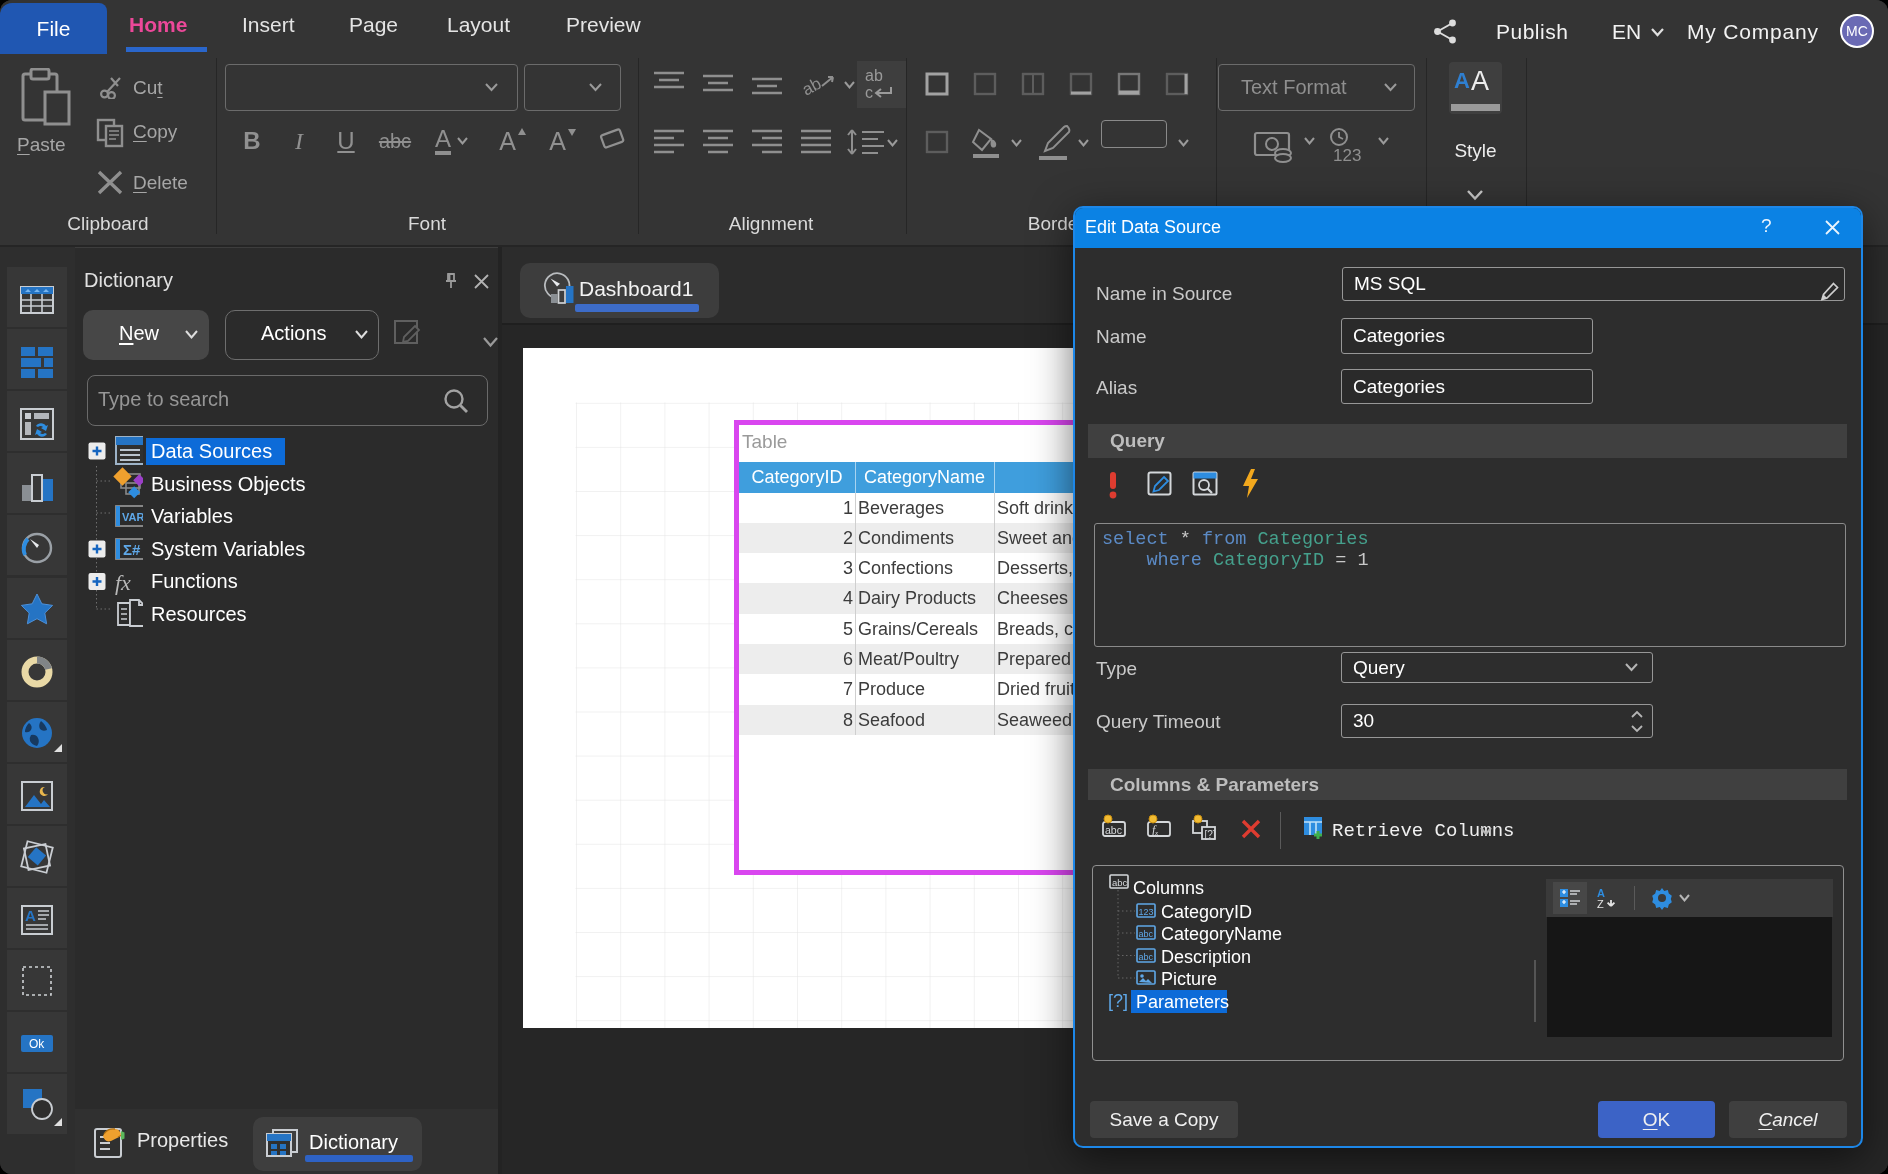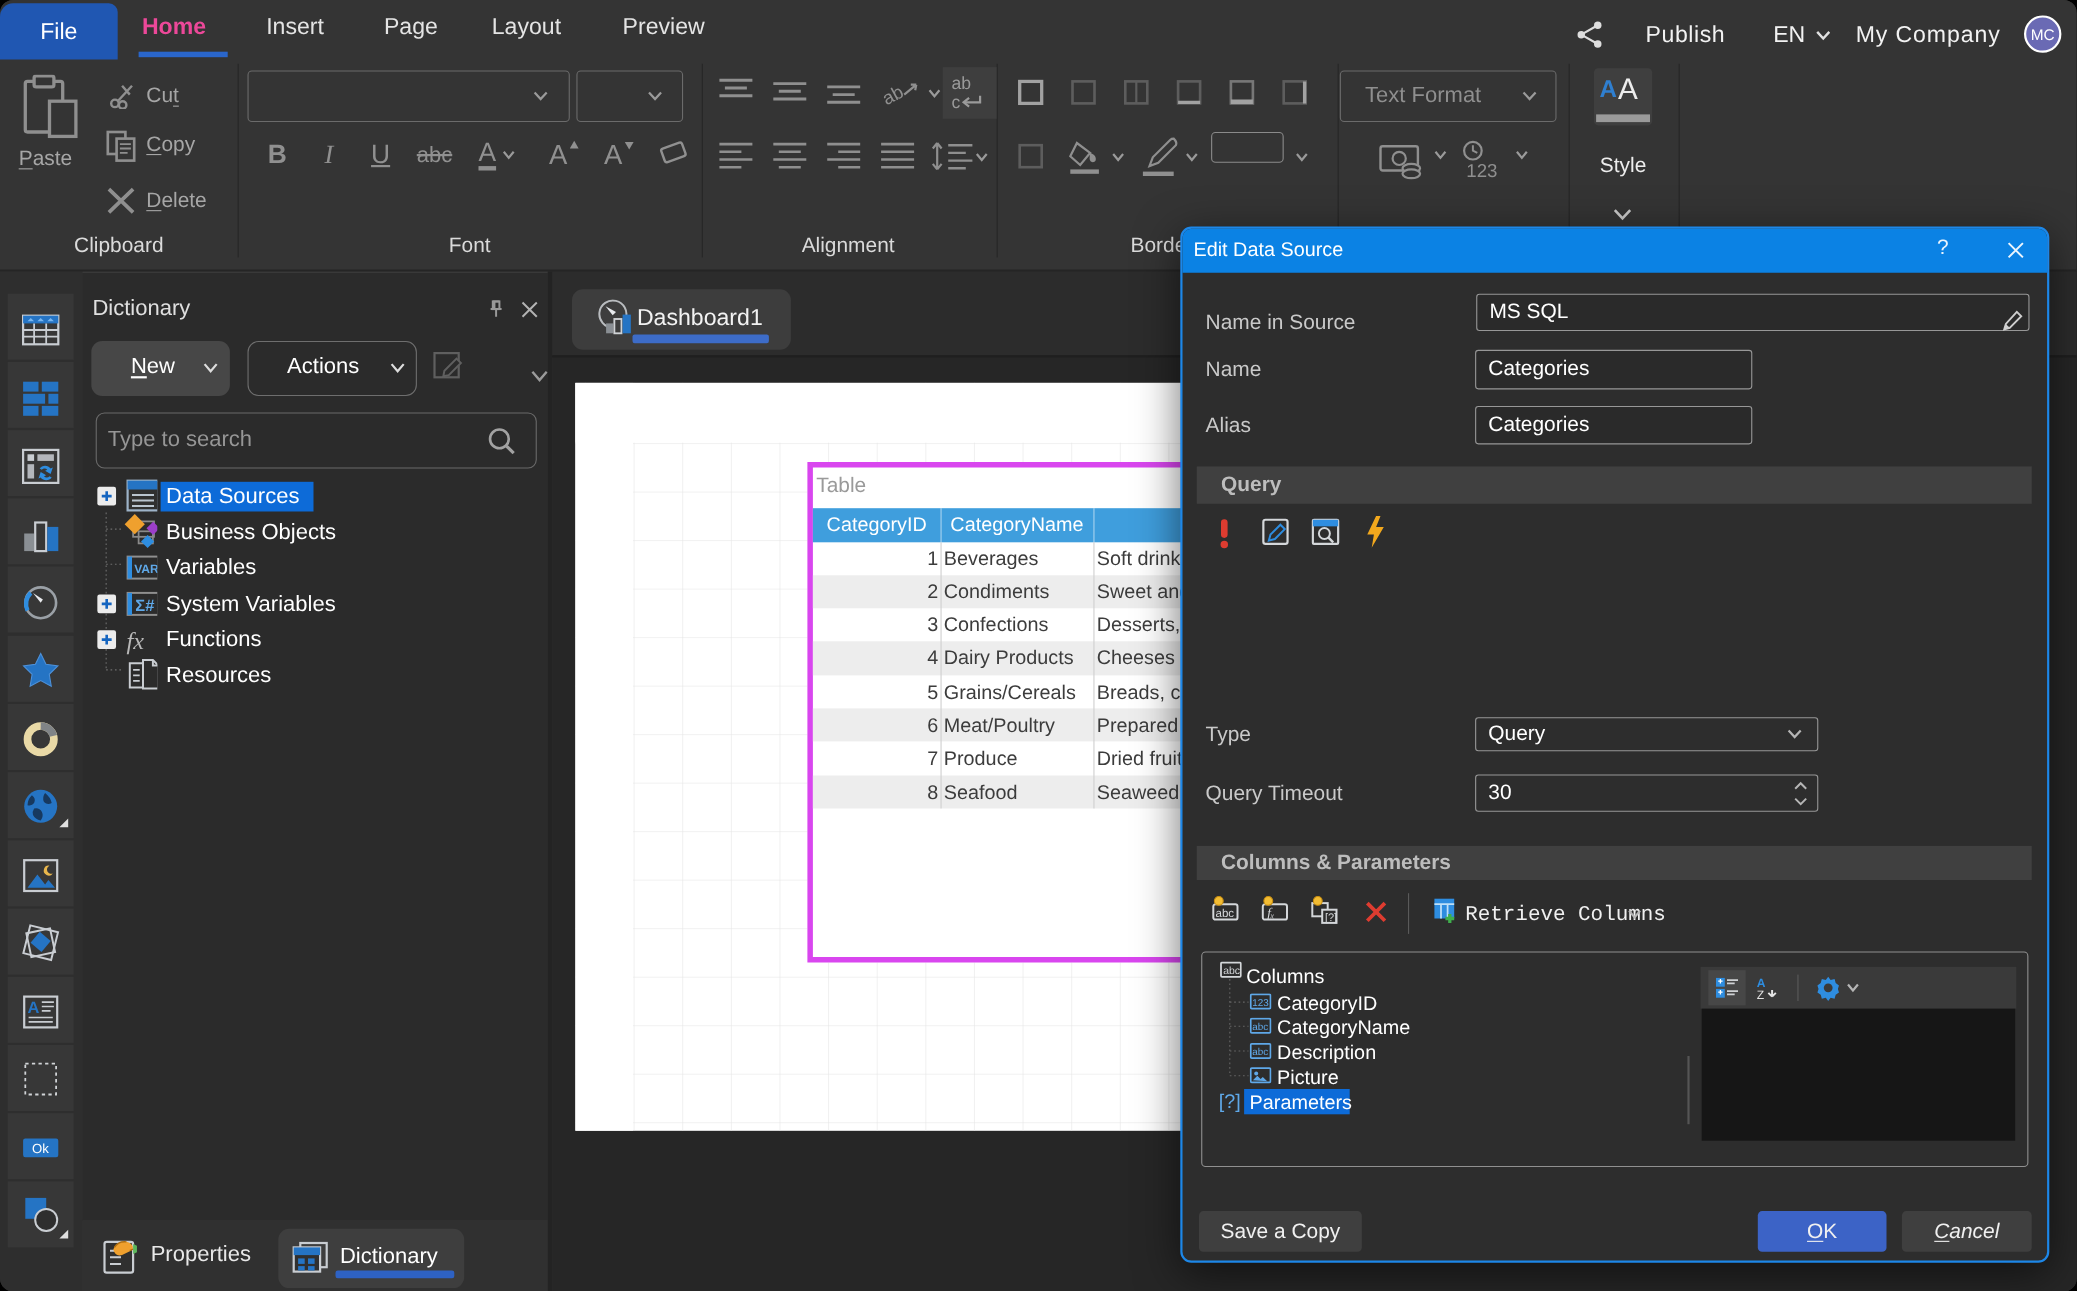--- a/index.html
+++ b/index.html
@@ -589,20 +589,22 @@
   </svg>
   <svg class="abs" style="left:117px;top:263px;" width="28" height="27" viewBox="0 0 28 27">
     <rect x="1.5" y="1.5" width="23" height="22" rx="1" fill="none" stroke="#d4d7da" stroke-width="2"></rect>
     <rect x="1.5" y="1.5" width="23" height="6" fill="#2e8de0"></rect>
     <circle cx="12" cy="14" r="5" fill="none" stroke="#d4d7da" stroke-width="1.8"></circle>
     <path d="M15.5 17.5 l4.5 4.5" stroke="#d4d7da" stroke-width="2.2"></path>
   </svg>
   <svg class="abs" style="left:166px;top:260px;" width="19" height="31" viewBox="0 0 19 31">
     <path d="M10 1 L2 18 h6 L6 30 L17 11 h-7 L14 1z" fill="#f2a81d"></path>
   </svg>
+  <div class="abs" style="left:19px;top:315px;width:752px;height:124px;border:1px solid #8a8a8a;border-radius:3px;box-sizing:border-box;font-family:'Liberation Mono',monospace;font-size:18.5px;line-height:20.5px;white-space:pre;padding:6px 0 0 7px;color:#c8c8c8;"><span style="color:#5b8ac5">select</span> * <span style="color:#5b8ac5">from</span> <span style="color:#45a08c">Categories</span>
+    <span style="color:#5b8ac5">where</span> <span style="color:#45a08c">CategoryID</span> = 1</div>
   <div class="abs panlbl" style="left:21px;top:450px;">Type</div>
   <div class="din" style="left:266px;top:444px;width:312px;height:31px;line-height:29px;background:none;">Query</div>
   <svg class="abs" style="left:549px;top:454px;" width="15" height="11" viewBox="0 0 15 11">
         <path d="M2 2 L7.5 8 L13 2" stroke="#b5b5b5" stroke-width="2" fill="none"></path>
       </svg>
   <div class="abs panlbl" style="left:21px;top:503px;">Query Timeout</div>
   <div class="din" style="left:266px;top:496px;width:312px;height:34px;line-height:32px;background:none;">30</div>
   <svg class="abs" style="left:555px;top:502px;" width="14" height="23" viewBox="0 0 14 23">
         <path d="M2 7 L7 2 L12 7 M2 16 L7 21 L12 16" stroke="#b5b5b5" stroke-width="1.8" fill="none"></path>
       </svg>

